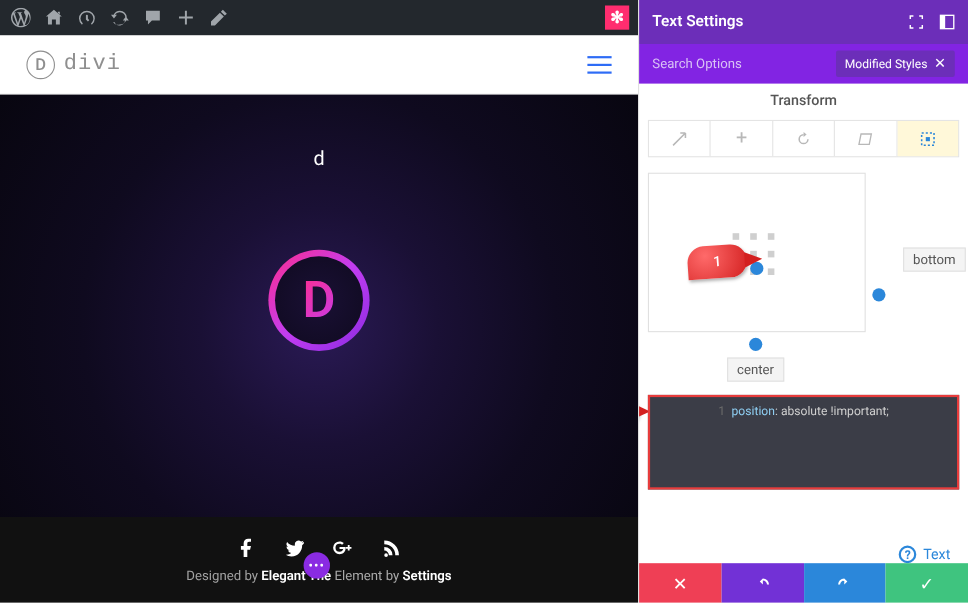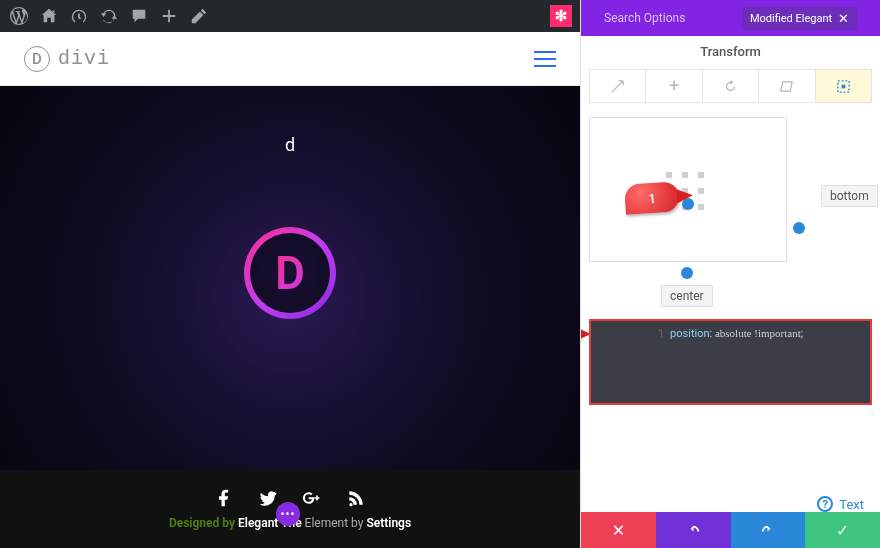--- a/index.html
+++ b/index.html
@@ -24,42 +24,42 @@
 .social { display: flex; gap: 24px; }
 .social svg { width: 20px; height: 20px; fill: #fff; }
 .credits { font-size: 12px; color: #aaa; }
 .credits span { color: #fff; font-weight: 600; }
 .dots-bubble { position: absolute; bottom: 22px; left: 276px; width: 24px; height: 24px; border-radius: 50%; background: #8a2be2; color: #fff; display: flex; align-items: center; justify-content: center; font-size: 12px; letter-spacing: 1px; }
 
 .right-panel { width: 300px; height: 548px; background: #fff; display: flex; flex-direction: column; border-left: 1px solid #e0e0e0; position: relative; }
 .rp-head { height: 40px; background: #6c2eb9; color: #fff; display: flex; align-items: center; justify-content: space-between; padding: 0 12px; font-size: 14px; font-weight: 600; }
 .rp-head-icons { display: flex; gap: 14px; font-size: 12px; }
 .rp-head-icons svg { width: 14px; height: 14px; fill: #fff; }
-.rp-search { height: 36px; background: #8224e3; display: flex; align-items: center; justify-content: space-between; padding: 0 23px; color: #d9c3f5; font-size: 12px; }
+.rp-search { height: 36px; background: #8224e3; display: flex; align-items: center; justify-content: space-between; padding: 0 12px; color: #d9c3f5; font-size: 12px; }
 .filter-chip { background: #6c2eb9; color: #fff; font-size: 11px; padding: 4px 8px; border-radius: 2px; display: flex; align-items: center; gap: 6px; }
 .filter-chip .x { font-size: 13px; }
 .rp-body { flex: 1; padding: 8px; overflow: hidden; text-align: center; }
 .section-label { font-size: 13px; color: #555; margin-bottom: 10px; font-weight: 500; }
 .transform-tabs { display: flex; border: 1px solid #e4e4e4; margin-bottom: 14px; height: 34px; }
 .t-tab { flex: 1; display: flex; align-items: center; justify-content: center; color: #b8b8b8; border-right: 1px solid #e4e4e4; cursor: pointer; }
 .t-tab:last-child { border-right: none; background: #fff8d9; color: #2b87da; }
 .t-tab svg { width: 15px; height: 15px; fill: currentColor; }
 .t-tab .txt { font-size: 18px; line-height: 1; }
 .origin-area { position: relative; height: 190px; margin-bottom: 12px; }
 .origin-box { position: absolute; left: 0; top: 0; width: 198px; height: 145px; border: 1px solid #e0e0e0; }
 .grid9 { position: absolute; left: 76px; top: 54px; display: grid; grid-template-columns: repeat(3, 10px); grid-template-rows: repeat(3, 10px); gap: 6px; }
 .grid9 div { width: 6px; height: 6px; background: #cfcfcf; }
 .blue-dot { width: 12px; height: 12px; background: #2b87da; border-radius: 50%; position: absolute; }
 .b-label { position: absolute; font-size: 12px; color: #555; background: #f4f4f4; border: 1px solid #e0e0e0; padding: 3px 8px; }
 .red-pointer { position: absolute; left: 36px; top: 66px; width: 54px; height: 30px; background: radial-gradient(circle at 30% 30%, #ff6a6a, #d32020); border-radius: 15px 15px 15px 0; transform: rotate(-4deg); display: flex; align-items: center; justify-content: center; color: #fff; font-size: 13px; font-weight: 500; box-shadow: 1px 2px 3px rgba(0,0,0,0.3); }
 .red-pointer::after { content: ""; position: absolute; right: -14px; top: 8px; border-left: 16px solid #d32020; border-top: 7px solid transparent; border-bottom: 7px solid transparent; }
 .css-box { border: 2px solid #e73c3c; background: #3b3d47; height: 86px; position: relative; padding: 6px 8px; font-family: Menlo, Consolas, monospace; font-size: 11px; color: #c8c8c8; }
 .css-line .ln { color: #6a6a6a; margin-right: 6px; }
 .css-line .prop { color: #8fcff3; }
-.css-line .val { color: #d0d0d0; font-family: Liberation Serif, serif; }
+.css-line .val { color: #d0d0d0; }
 .css-num-badge { position: absolute; left: -38px; top: 4px; width: 30px; height: 22px; background: radial-gradient(circle at 30% 30%, #ff6a6a, #d32020); border-radius: 12px; display: flex; align-items: center; justify-content: center; color: #fff; font-size: 12px; box-shadow: 1px 2px 3px rgba(0,0,0,0.3); }
 .css-num-badge::after { content: ""; position: absolute; right: -10px; top: 6px; border-left: 11px solid #d32020; border-top: 5px solid transparent; border-bottom: 5px solid transparent; }
 .help-row { display: flex; justify-content: flex-end; align-items: center; gap: 6px; color: #2b87da; font-size: 13px; padding: 14px 16px 0 0; }
 .help-row .q { width: 16px; height: 16px; border: 2px solid #2b87da; border-radius: 50%; display: flex; align-items: center; justify-content: center; font-size: 11px; font-weight: bold; }
 .rp-actions { height: 36px; display: flex; }
 .rp-actions div { flex: 1; display: flex; align-items: center; justify-content: center; color: #fff; cursor: pointer; }
 .act-del { background: #ef3f55; }
 .act-undo { background: #7231d6; }
 .act-redo { background: #2b87da; }
 .act-ok { background: #3fc47f; }
@@ -139,31 +139,43 @@
           <path d="M22 5.8c-.8.3-1.6.6-2.4.7a4.2 4.2 0 001.8-2.3c-.8.5-1.7.8-2.6 1A4.1 4.1 0 0012 9c0 .3 0 .6.1.9a11.7 11.7 0 01-8.5-4.3 4.1 4.1 0 001.3 5.5c-.7 0-1.3-.2-1.9-.5v.1a4.1 4.1 0 003.3 4 4.2 4.2 0 01-1.9.1 4.1 4.1 0 003.8 2.9A8.3 8.3 0 012 19.5a11.7 11.7 0 006.3 1.9c7.6 0 11.7-6.3 11.7-11.7v-.5c.8-.6 1.5-1.3 2-2.1z"></path>
         </svg>
       <svg viewBox="0 0 24 24">
           <path d="M8 11v2.4h4c-.2 1-1.2 3-4 3a4.4 4.4 0 010-8.8c1.4 0 2.3.6 2.8 1.1l1.9-1.8C11.5 5.7 10 5 8 5a7 7 0 000 14c4 0 6.7-2.8 6.7-6.8 0-.5 0-.8-.1-1.2H8zm13 0h-2V9h-2v2h-2v2h2v2h2v-2h2v-2z"></path>
         </svg>
       <svg viewBox="0 0 24 24">
           <path d="M4 4v4a12 12 0 0112 12h4A16 16 0 004 4zm0 7v4a5 5 0 015 5h4a9 9 0 00-9-9zm2 7a2 2 0 100 4 2 2 0 000-4z"></path>
         </svg>
     </div>
     <div class="credits">
-      <span style="color:#4d7c0f;font-weight:bold">Designed by </span><span>Elegant The</span><span style="color:#aaa;font-weight:normal"> Element by </span><span>Settings</span>
+      <span style="color:#a3a3a3;font-weight:normal">Designed by </span><span>Elegant The</span><span style="color:#aaa;font-weight:normal"> Element by </span><span>Settings</span>
     </div>
     <div class="dots-bubble">•••</div>
   </div>
 </div>
 
 <div class="right-panel">
+  <div class="rp-head">
+    <span>Text Settings</span>
+    <div class="rp-head-icons">
+      <svg viewBox="0 0 16 16">
+          <path d="M1 1h4v1.5H2.5V5H1V1zm10 0h4v4h-1.5V2.5H11V1zM1 11h1.5v2.5H5V15H1v-4zm12.5 0H15v4h-4v-1.5h2.5V11z"></path>
+        </svg>
+      <svg viewBox="0 0 16 16">
+          <rect x="1" y="1" width="14" height="14" fill="none" stroke="#fff" stroke-width="1.5"></rect>
+          <rect x="1" y="1" width="5" height="14"></rect>
+        </svg>
+    </div>
+  </div>
   <div class="rp-search">
     <span>Search Options</span>
     <div class="filter-chip">
-      <span>Modified Elegant</span>
+      <span>Modified Styles</span>
       <span class="x">✕</span>
     </div>
   </div>
   <div class="rp-body">
     <div class="section-label">Transform</div>
     <div class="transform-tabs">
       <div class="t-tab">
           <svg viewBox="0 0 16 16">
             <path d="M2 14L14 2M14 2v5M14 2H9" stroke="#b8b8b8" stroke-width="1.5" fill="none"></path>
           </svg>

